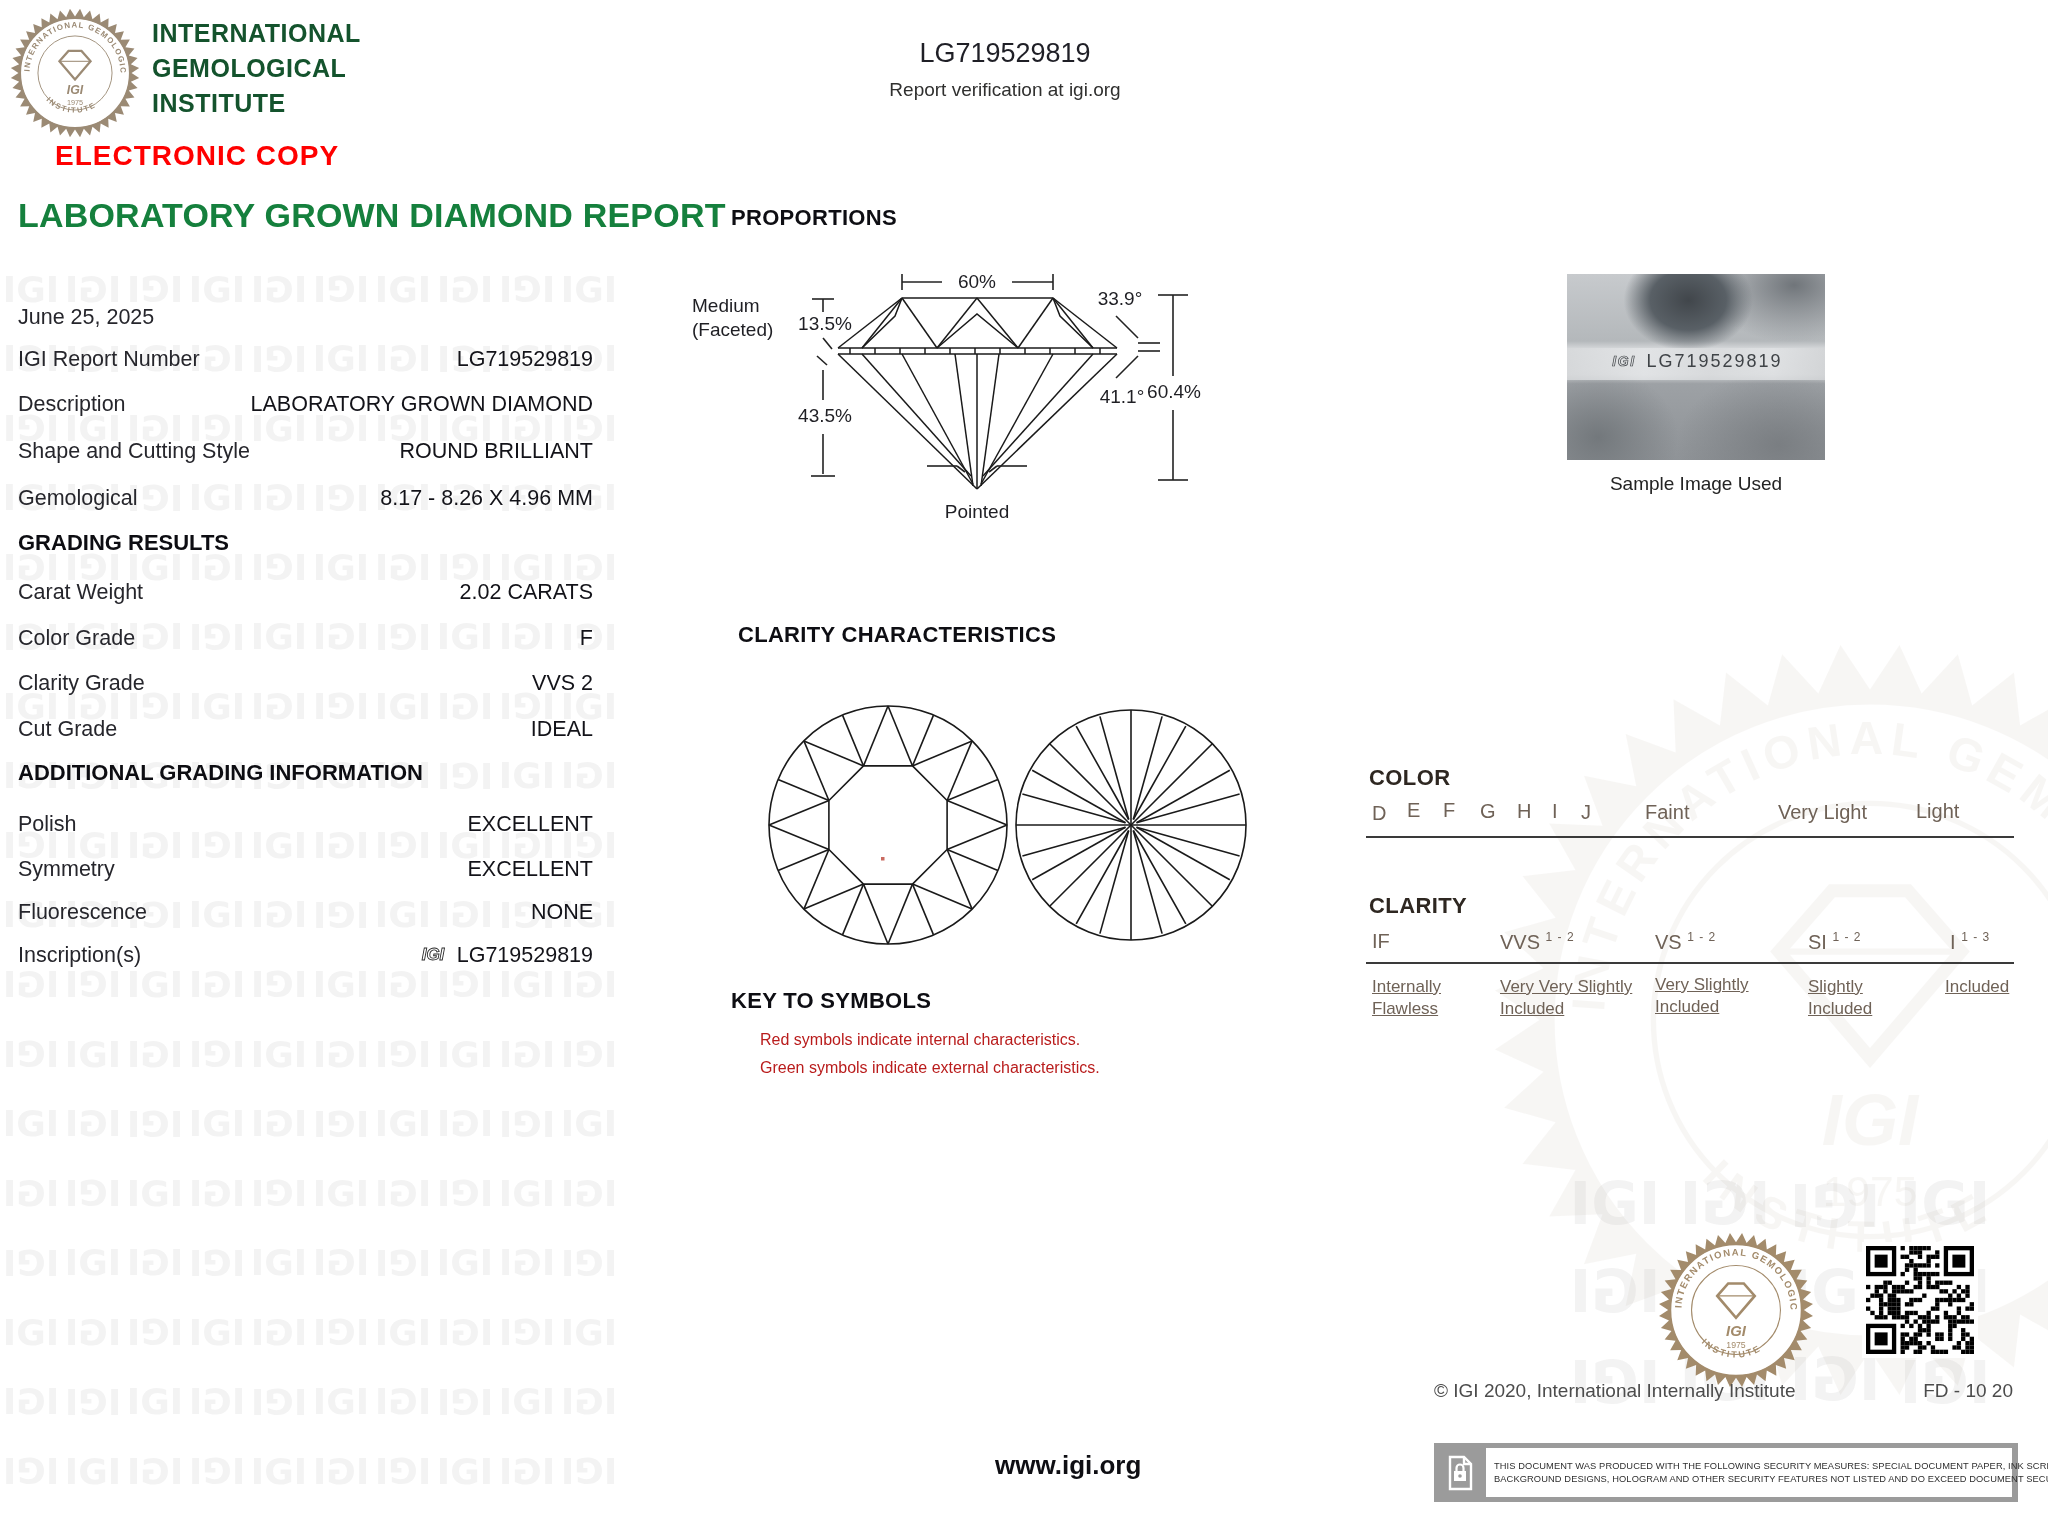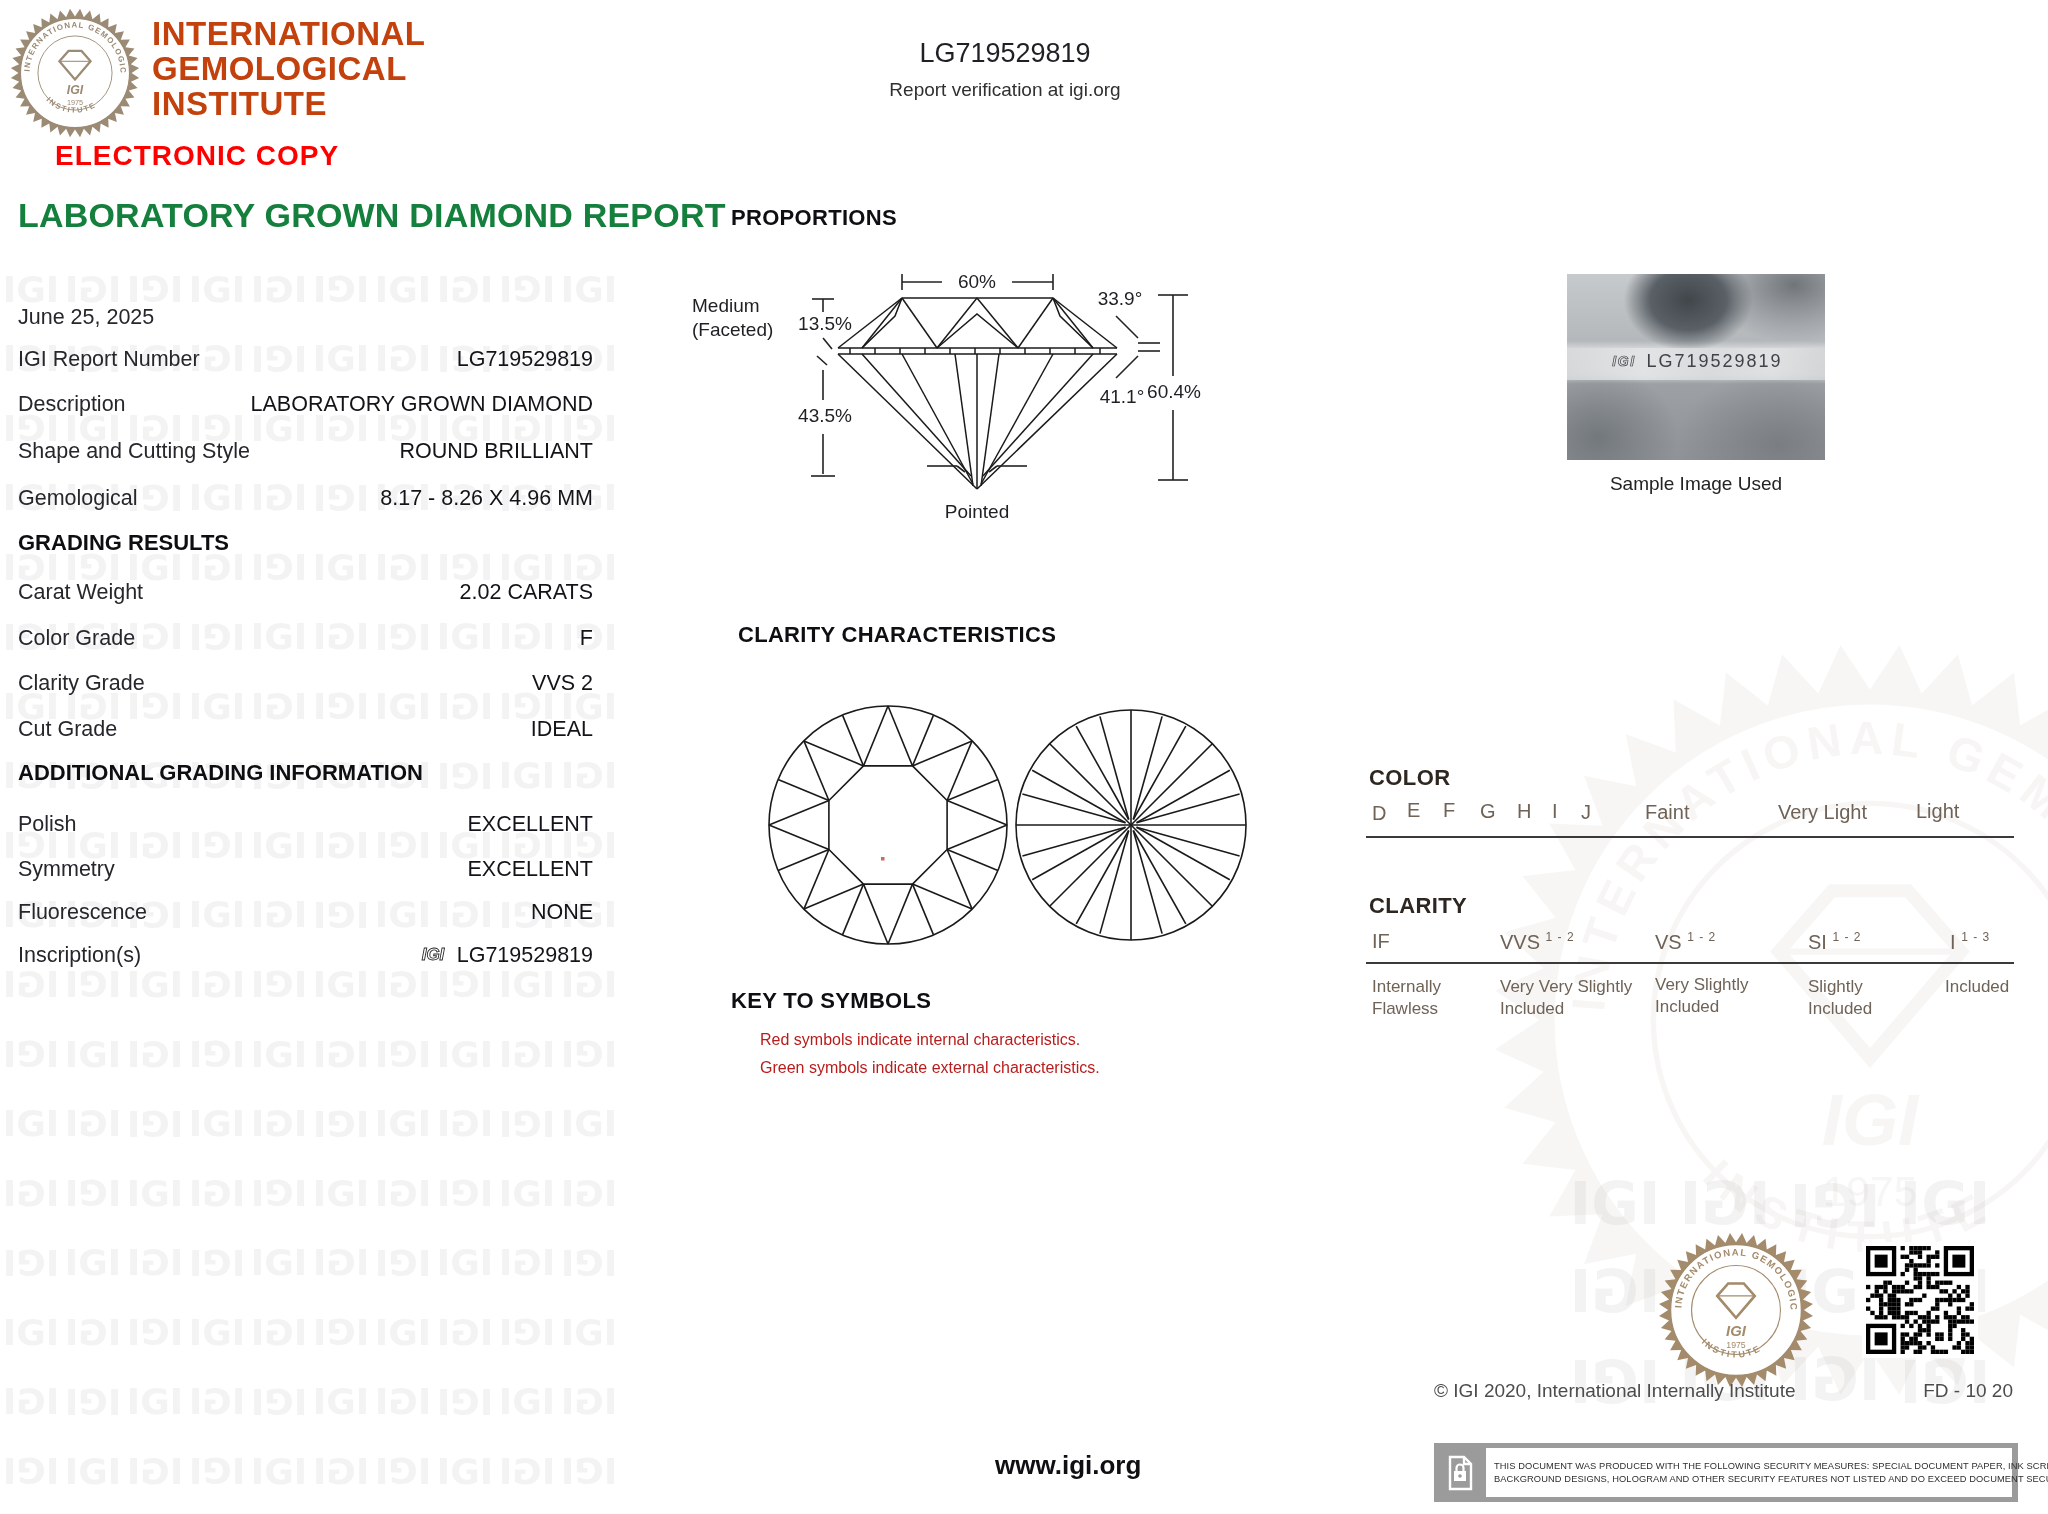--- a/index.html
+++ b/index.html
@@ -6,41 +6,41 @@
   .page{position:relative;width:2048px;height:1514px;background:#fff;overflow:hidden;
         font-family:"Liberation Sans",sans-serif;color:#1c1c24;}
   .abs{position:absolute;}
   
   .wm-tiles{position:absolute;display:flex;flex-wrap:wrap;overflow:hidden;
             font-family:"DejaVu Sans",sans-serif;font-weight:bold;color:rgba(45,45,45,0.055);
             pointer-events:none;}
   .wm-tiles span{display:flex;align-items:center;justify-content:center;}
   .wm-seal{position:absolute;color:#9b8a74;opacity:.07;pointer-events:none;}
   
-  .inst-name{font-size:33px;font-weight:bold;line-height:35px;letter-spacing:.5px;color:#c2410c;}
+  .inst-name{font-size:25px;font-weight:bold;line-height:35px;letter-spacing:.5px;color:#14532d;}
   .ecopy{font-size:28px;font-weight:bold;letter-spacing:1px;}
   .c-title{font-size:27px;color:#1f1f26;}
   .c-verif{font-size:19px;color:#30302f;margin-top:10px;}
   
   .rep-title{font-size:34px;font-weight:bold;color:#15803d;letter-spacing:.2px;}
   .row{position:absolute;left:18px;width:575px;font-size:21.5px;display:flex;justify-content:space-between;}
   .row .lbl{color:#26262c;}
   .row .val{color:#131319;text-align:right;}
   .sect-h{position:absolute;left:18px;font-size:22px;font-weight:bold;color:#0d0d12;}
   .comments{position:absolute;left:18px;width:575px;font-size:21.5px;line-height:30px;color:#1b1b21;}
   
   .mid-h{font-size:22px;font-weight:bold;color:#0e0e13;letter-spacing:.3px;}
   .keytxt{font-size:16px;line-height:28px;color:#b91c1c;}
   
   .scale-h{font-size:22px;font-weight:bold;color:#2e2721;letter-spacing:.4px;}
   .scale-letter{position:absolute;font-size:20px;color:#6f6257;}
   .scale-line{position:absolute;height:2px;background:#3a3a3a;}
   .cl-code{position:absolute;font-size:20px;color:#6f6257;}
   .cl-code sup{font-size:12px;letter-spacing:1px;}
-  .cl-desc{position:absolute;font-size:17px;line-height:22px;color:#6f6257;}
+  .cl-desc{position:absolute;font-size:17px;line-height:22px;color:#6f6257;text-decoration:underline;}
   
   .sample{position:absolute;left:1567px;top:274px;width:258px;height:186px;
     background:
       radial-gradient(95px 75px at 47% 14%, #41464b 0%, #596066 40%, rgba(90,95,100,0) 68%),
       radial-gradient(150px 95px at 88% 6%, #70757a 0%, rgba(110,115,120,0) 60%),
       radial-gradient(130px 110px at 12% 88%, #73787c 0%, rgba(115,120,124,0) 62%),
       radial-gradient(170px 125px at 82% 92%, #7a7e82 0%, rgba(122,126,130,0) 60%),
       linear-gradient(180deg,#c7cacd 0%,#b4b8bb 36%,#dcdee0 41%,#d3d5d7 54%,#9da1a5 59%,#8f9397 100%);}
   .sample .girdle-band{position:absolute;left:0;top:40%;width:100%;height:17%;
       background:linear-gradient(90deg,#d6d8da,#e3e5e7 30%,#d9dbdd 55%,#e0e2e4 80%,#d2d4d6);opacity:.85;}

